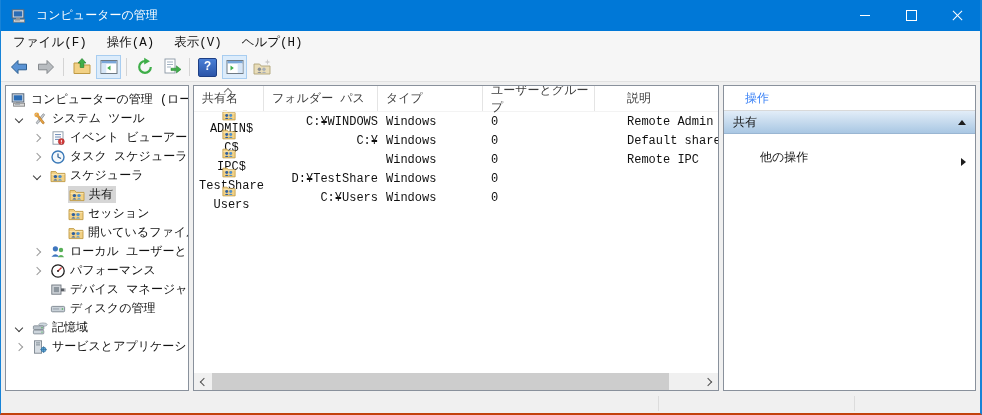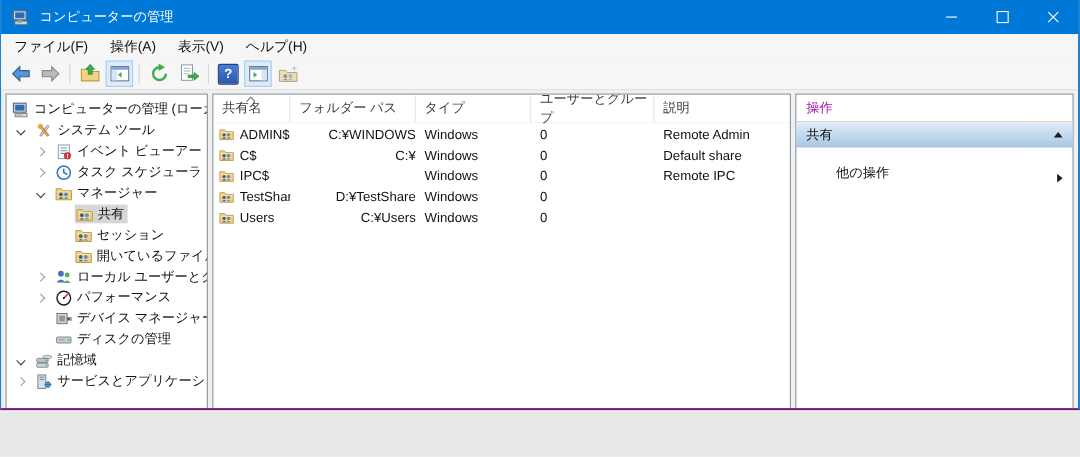--- a/index.html
+++ b/index.html
@@ -1,19 +1,19 @@
 <!DOCTYPE html>
 <html><head>
 <meta charset="utf-8">
 <style>
   html,body{margin:0;padding:0;background:#e8e8e8;}
   .window{
-    position:relative;width:982px;height:373px;box-sizing:border-box;
-    background:#f0f0f0;font-family:Liberation Sans, sans-serif;
-    border-left:1px solid #1883d7;border-right:2px solid #1883d7;border-bottom:2px solid #701a75;
+    position:relative;width:982px;height:415px;box-sizing:border-box;
+    background:#f0f0f0;font-family:Liberation Mono, monospace;
+    border-left:1px solid #1883d7;border-right:2px solid #1883d7;border-bottom:2px solid #c2410c;
     overflow:hidden;
   }
   
   .titlebar{height:31px;background:#0078d7;display:flex;align-items:center;color:#fff;}
   .title-icon{width:18px;height:16px;margin:0 8px 0 9px;flex:none;}
   .title-text{font-size:12px;}
   .win-controls{margin-left:auto;display:flex;height:100%;}
   .wc{width:46px;height:100%;display:flex;align-items:center;justify-content:center;}
   .g-min{width:10px;height:1px;background:#fff;display:block;}
   .g-max{width:9px;height:9px;border:1px solid #fff;display:block;}
@@ -44,36 +44,36 @@
   .chev{width:5px;height:5px;display:inline-block;border-right:1.4px solid #666;border-bottom:1.4px solid #666;margin-left:2px;}
   .chev.exp{transform:rotate(45deg);border-color:#3c3c3c;}
   .chev.col{transform:rotate(-45deg);border-color:#9c9c9c;}
   .ic{width:16px;height:16px;flex:none;margin-right:4px;display:block;}
   .ic.sm{width:14px;height:14px;margin-right:5px;}
   .selwrap{display:flex;align-items:center;height:17px;padding:0 3px 0 1px;}
   .tree-row.selected .selwrap{background:#d6d6d6;}
   
   .lheader{display:flex;height:25px;align-items:center;font-size:12px;color:#3c3c3c;position:relative;border-bottom:1px solid #f3f3f3;}
   .hc{box-sizing:border-box;height:100%;display:flex;align-items:center;padding-left:8px;border-right:1px solid #e4e4e4;flex:none;}
-  .c0{width:70px;} .c1{width:114px;text-align:right;} .c2{width:105px;} .c3{width:112px;} .c4{flex:1;border-right:none;}
+  .c0{width:70px;} .c1{width:114px;text-align:right;} .c2{width:105px;} .c3{width:112px;} .c4{flex:1;border-right:none;margin-left:24px;}
   .sortchev{position:absolute;top:3px;left:31px;width:5px;height:5px;border-left:1.2px solid #777;border-top:1.2px solid #777;transform:rotate(45deg);}
   .trow{display:flex;height:19px;align-items:center;font-size:12px;color:#101010;}
   .tc{box-sizing:border-box;padding-left:8px;white-space:nowrap;overflow:hidden;flex:none;}
-  .tc.c0{display:flex;align-items:center;padding-left:5px;}
+  .tc.c0{display:flex;align-items:center;padding-left:5px;flex-direction:column;}
   .tc.c4{flex:1;}
   
   .hscroll{position:absolute;left:0;right:0;bottom:0;height:17px;background:#f0f0f0;display:flex;align-items:center;}
   .sbtn{width:17px;height:17px;flex:none;display:flex;align-items:center;justify-content:center;}
   .sb-chev{width:5px;height:5px;border-right:1.5px solid #505050;border-bottom:1.5px solid #505050;display:block;}
   .sb-left{transform:rotate(135deg);margin-left:3px;}
   .sb-right{transform:rotate(-45deg);margin-right:3px;}
   .strack{flex:1;height:17px;position:relative;}
   .sthumb{position:absolute;left:1px;top:0;height:17px;width:457px;background:#cdcdcd;}
   
-  .actions-title{height:24px;display:flex;align-items:center;padding-left:9px;font-size:12px;color:#a21caf;border-bottom:1px solid #d9d9d9;}
+  .actions-title{height:24px;display:flex;align-items:center;padding-left:21px;font-size:12px;color:#3b82f6;border-bottom:1px solid #d9d9d9;}
   .actions-section{height:22px;display:flex;align-items:center;padding:0 9px;font-size:12px;color:#111;
     background:linear-gradient(#e2edf8,#a9c7e3);border-bottom:1px solid #9ab6d2;}
   .tri-up{margin-left:auto;width:0;height:0;border-left:4px solid transparent;border-right:4px solid transparent;border-bottom:5px solid #1d1d1d;}
   .actions-item{height:22px;display:flex;align-items:flex-end;padding:10px 9px 0 36px;font-size:12px;color:#111;}
   .tri-right{margin-left:auto;width:0;height:0;border-top:4px solid transparent;border-bottom:4px solid transparent;border-left:5px solid #1d1d1d;}
   
   .statusbar{height:21px;background:#f0f0f0;position:relative;}
   .sdiv{position:absolute;top:3px;bottom:3px;width:1px;background:#dcdcdc;}
   .sdiv.d1{left:657px;} .sdiv.d2{left:853px;}
 </style>
@@ -310,21 +310,21 @@
           </svg>
         <span class="lbl">タスク スケジューラ</span>
       </div>
       <div class="tree-row pad2">
         <span class="chevslot">
             <span class="chev exp"></span>
           </span>
         <svg class="ic" viewBox="0 0 16 16">
             <use href="#sym-folder-share"></use>
           </svg>
-        <span class="lbl">マネージャー</span>
+        <span class="lbl">スケジューラ</span>
       </div>
       <div class="tree-row pad3 selected">
         <span class="chevslot"></span>
         <span class="selwrap">
           <svg class="ic" viewBox="0 0 16 16">
               <use href="#sym-folder-share"></use>
             </svg>
           <span class="lbl">共有</span>
         </span>
       </div>

